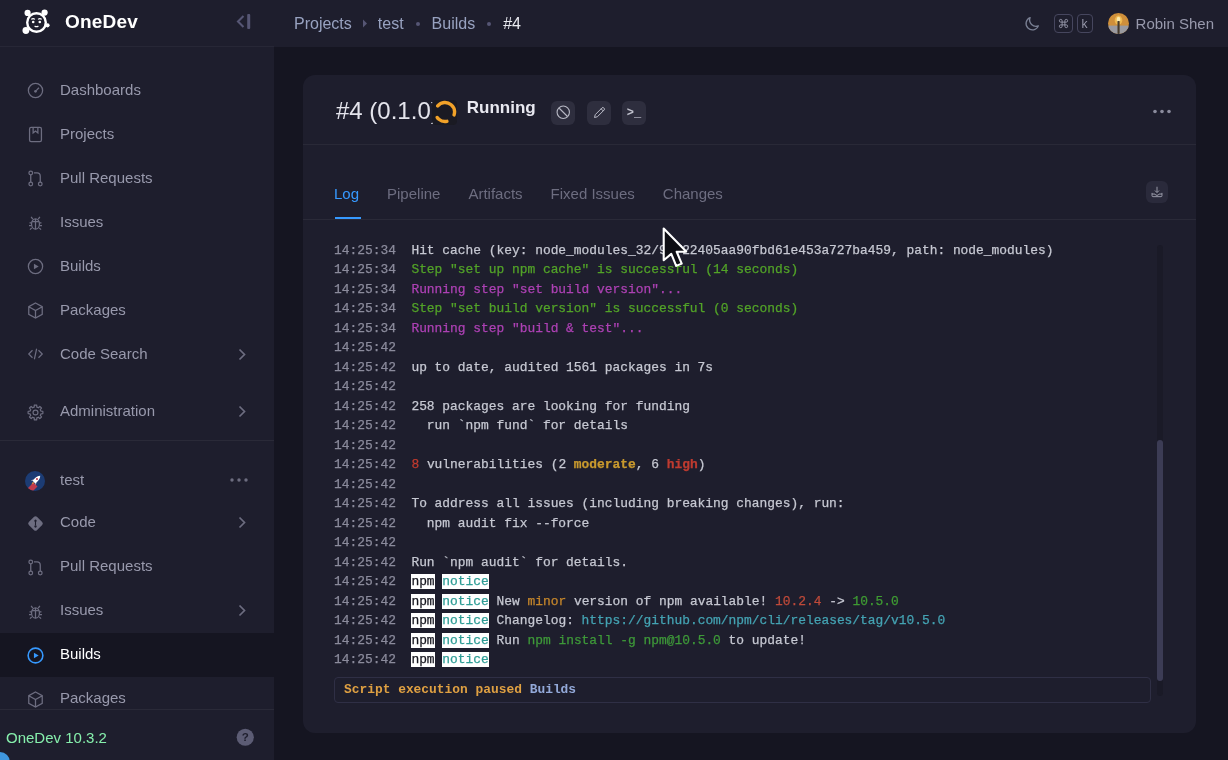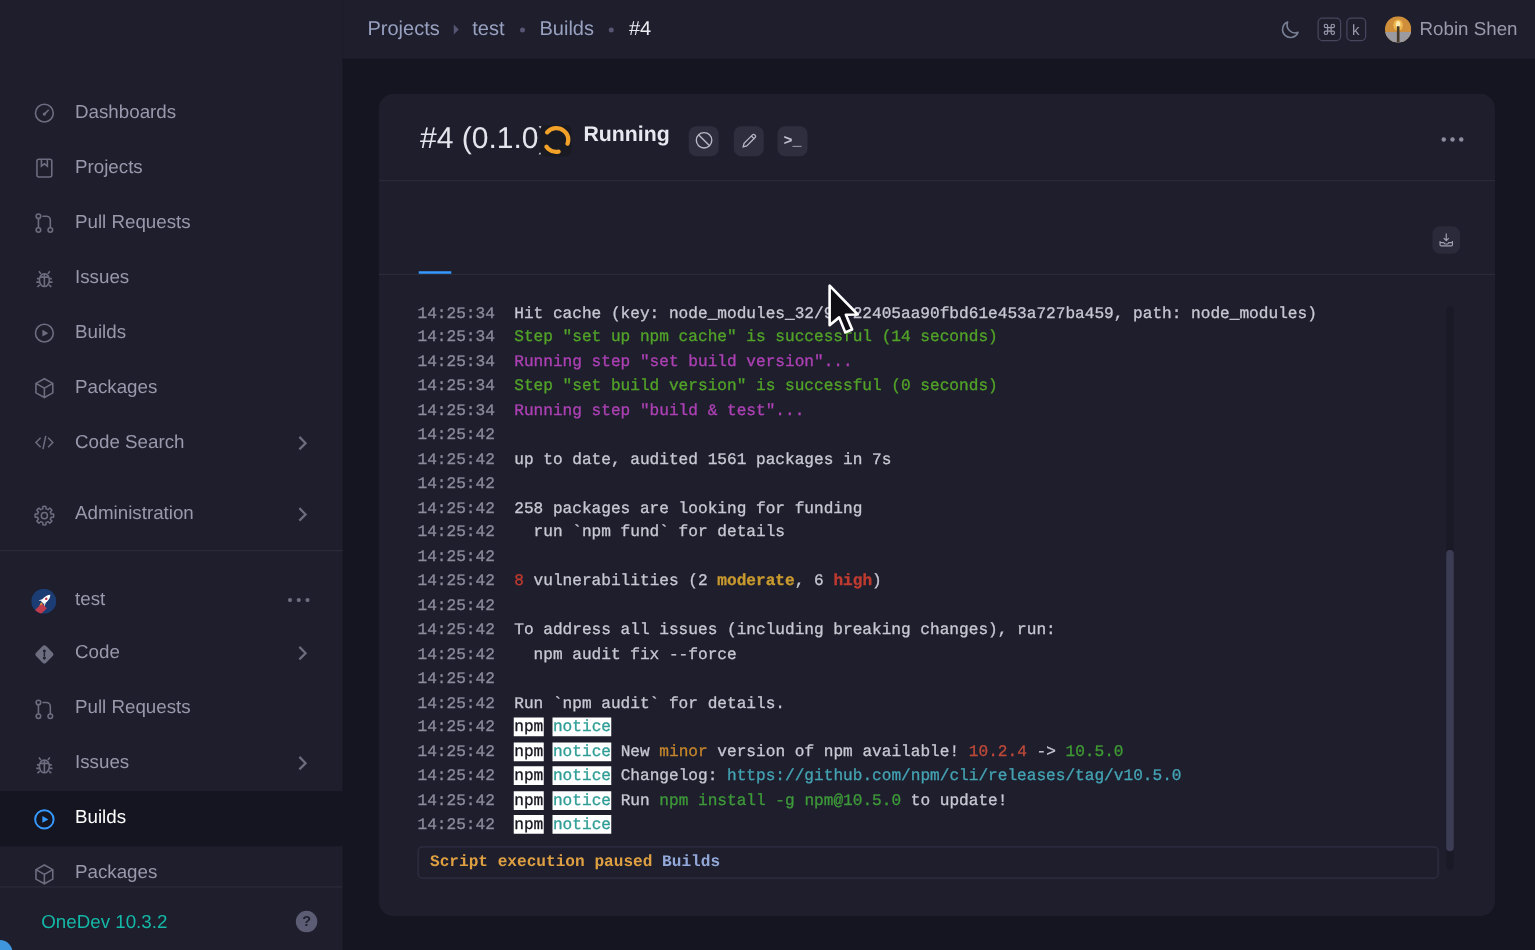--- a/index.html
+++ b/index.html
@@ -19,21 +19,21 @@
 #sidehead { position:absolute; left:0; top:0; width:274px; height:47px; border-bottom:1px solid rgba(255,255,255,.045); }
 #brand { position:absolute; left:65px; top:11px; font-size:19px; font-weight:bold; color:#fff; letter-spacing:.2px; }
 .mi { position:absolute; left:0; width:274px; height:44px; }
 .mi .ic { position:absolute; left:25.5px; top:12.5px; width:19px; height:19px; }
 .mi .lb { position:absolute; left:60px; top:12px; font-size:15px; color:#9899ac; }
 .mi .chv { position:absolute; right:28px; top:15px; } .mi .ic svg, .mi .chv svg { display:block; }
 .mi.active { background:#151521; }
 .mi.active .lb { color:#fff; }
 .hr { position:absolute; left:0; width:274px; height:1px; background:rgba(255,255,255,.055); }
 #sfoot { position:absolute; left:0; top:709px; width:274px; height:51px; border-top:1px solid rgba(255,255,255,.055); }
-#ver { position:absolute; left:33px; top:19px; font-size:15px; color:#14b8a6; }
+#ver { position:absolute; left:6px; top:19px; font-size:15px; color:#86efac; }
 
 #card { position:absolute; left:303px; top:75px; width:893px; height:657.5px; background:#1e1e2d; border-radius:12px; }
 #chead { position:absolute; left:0; top:0; width:893px; height:70px; border-bottom:1px solid rgba(255,255,255,.05); }
 #ctitle { position:absolute; left:33px; top:21.5px; font-size:24px; font-weight:500; color:#e4e4ec; }
 #running { position:absolute; left:163.8px; top:23px; font-size:17px; font-weight:bold; color:#e8e8f0; }
 .hbtn { position:absolute; top:25.5px; width:24px; height:24px; background:#2e2e3e; border-radius:6px; display:flex; align-items:center; justify-content:center; }
 #cdots { position:absolute; right:24px; top:33.5px; }
 
 #tabs { position:absolute; left:31px; top:110px; font-size:15px; color:#6d6d80; }
 #tabs span { margin-right:28px; }
@@ -101,20 +101,38 @@
         <ellipse cx="10.5" cy="7.2" rx="3.8" ry="4.6" fill="#eeb84f"></ellipse>
         <ellipse cx="10.5" cy="6.6" rx="1.8" ry="2.9" fill="#fbe9ad"></ellipse>
         <rect x="9.5" y="8" width="2.1" height="13" fill="#45392a"></rect>
       </g>
     </svg>
     <span id="uname">Robin Shen</span>
   </div>
 </div>
 
 <div id="side">
+  <div id="sidehead">
+    <svg class="abs" style="left:22px;top:9px" width="28" height="26" viewBox="0 0 28 26">
+      <circle cx="14.5" cy="13.5" r="9.3" fill="none" stroke="#fff" stroke-width="2.4"></circle>
+      <circle cx="5.6" cy="3.9" r="3.1" fill="#fff"></circle>
+      <circle cx="22.6" cy="3.6" r="3.1" fill="#fff"></circle>
+      <circle cx="3.9" cy="21.5" r="3.4" fill="#fff"></circle>
+      <circle cx="25.5" cy="16.3" r="2.1" fill="#fff"></circle>
+      <circle cx="11.2" cy="13" r="1.3" fill="#fff"></circle>
+      <circle cx="17.8" cy="13" r="1.3" fill="#fff"></circle>
+      <path d="M9.3 10.4 a2.6 2.6 0 0 1 3.6 0 M16.1 10.4 a2.6 2.6 0 0 1 3.6 0" stroke="#fff" stroke-width="1.2" fill="none"></path>
+      <path d="M12.6 17 a2.7 2 0 0 0 3.8 0" stroke="#fff" stroke-width="1.3" fill="none"></path>
+    </svg>
+    <span id="brand">OneDev</span>
+    <svg class="abs" style="left:235px;top:12px" width="17" height="19" viewBox="0 0 17 19">
+      <path d="M8.5 4 L3 9.5 L8.5 15" fill="none" stroke="#565674" stroke-width="2.1"></path>
+      <rect x="12.2" y="2" width="3" height="15" rx="1" fill="#565674"></rect>
+    </svg>
+  </div>
 
   <div class="mi" style="top:68.5px">
       <span class="ic">
         <svg width="19" height="19" viewBox="0 0 24 24" fill="none" stroke="#6d6d80" stroke-width="1.6">
           <circle cx="12" cy="12" r="9"></circle>
           <path d="M12.8 12.2 L16.4 8.6"></path>
           <circle cx="12" cy="13" r="1.7" fill="#6d6d80" stroke="none"></circle>
         </svg>
       </span>
       <span class="lb">Dashboards</span>
@@ -317,20 +335,21 @@
       </svg>
     </div>
   <div class="hbtn" style="left:319px">
       <span style="font-family:'Liberation Mono',monospace;font-size:12px;font-weight:bold;color:#c2c3cf">&gt;_</span>
     </div>
   <svg id="cdots" width="20" height="5" viewBox="0 0 20 5">
       <circle cx="3" cy="2.5" r="1.8" fill="#8b8c9d"></circle>
       <circle cx="10" cy="2.5" r="1.8" fill="#8b8c9d"></circle>
       <circle cx="17" cy="2.5" r="1.8" fill="#8b8c9d"></circle>
     </svg>
+  <div id="tabs"><span class="on">Log</span><span>Pipeline</span><span>Artifacts</span><span>Fixed Issues</span><span>Changes</span></div>
   <div id="tabrule"></div>
   <div id="tabul"></div>
   <div id="dlbtn">
       <svg width="14" height="14" viewBox="0 0 24 24" fill="none" stroke="#a0a1af" stroke-width="1.7">
         <path d="M12 3 V12.5 M8.5 9.5 L12 13 L15.5 9.5 M3.5 13.5 v5 a1.5 1.5 0 0 0 1.5 1.5 h14 a1.5 1.5 0 0 0 1.5-1.5 v-5 M3.5 15.5 h5 l1.5 2 h4 l1.5-2 h5" stroke-width="1.6"></path>
       </svg>
     </div>
   <div id="log"><div><span class="ts">14:25:34</span>Hit cache (key: node_modules_32/9bf22405aa90fbd61e453a727ba459, path: node_modules)</div><div><span class="ts">14:25:34</span><span class="g">Step "set up npm cache" is successful (14 seconds)</span></div><div><span class="ts">14:25:34</span><span class="m">Running step "set build version"...</span></div><div><span class="ts">14:25:34</span><span class="g">Step "set build version" is successful (0 seconds)</span></div><div><span class="ts">14:25:34</span><span class="m">Running step "build &amp; test"...</span></div><div><span class="ts">14:25:42</span></div><div><span class="ts">14:25:42</span>up to date, audited 1561 packages in 7s</div><div><span class="ts">14:25:42</span></div><div><span class="ts">14:25:42</span>258 packages are looking for funding</div><div><span class="ts">14:25:42</span>  run `npm fund` for details</div><div><span class="ts">14:25:42</span></div><div><span class="ts">14:25:42</span><span class="r">8</span> vulnerabilities (2 <span class="ob">moderate</span>, 6 <span class="rb">high</span>)</div><div><span class="ts">14:25:42</span></div><div><span class="ts">14:25:42</span>To address all issues (including breaking changes), run:</div><div><span class="ts">14:25:42</span>  npm audit fix --force</div><div><span class="ts">14:25:42</span></div><div><span class="ts">14:25:42</span>Run `npm audit` for details.</div><div><span class="ts">14:25:42</span><span class="bnpm">npm</span> <span class="bnot">notice</span></div><div><span class="ts">14:25:42</span><span class="bnpm">npm</span> <span class="bnot">notice</span> New <span class="o">minor</span> version of npm available! <span class="vr">10.2.4</span> -&gt; <span class="vg">10.5.0</span></div><div><span class="ts">14:25:42</span><span class="bnpm">npm</span> <span class="bnot">notice</span> Changelog: <span class="cy">https://github.com/npm/cli/releases/tag/v10.5.0</span></div><div><span class="ts">14:25:42</span><span class="bnpm">npm</span> <span class="bnot">notice</span> Run <span class="ng">npm install -g npm@10.5.0</span> to update!</div><div><span class="ts">14:25:42</span><span class="bnpm">npm</span> <span class="bnot">notice</span></div></div>
   <div id="paused"><span class="p1">Script execution paused</span> <span class="p2">Builds</span></div>
   <div id="sbtrack"></div>

